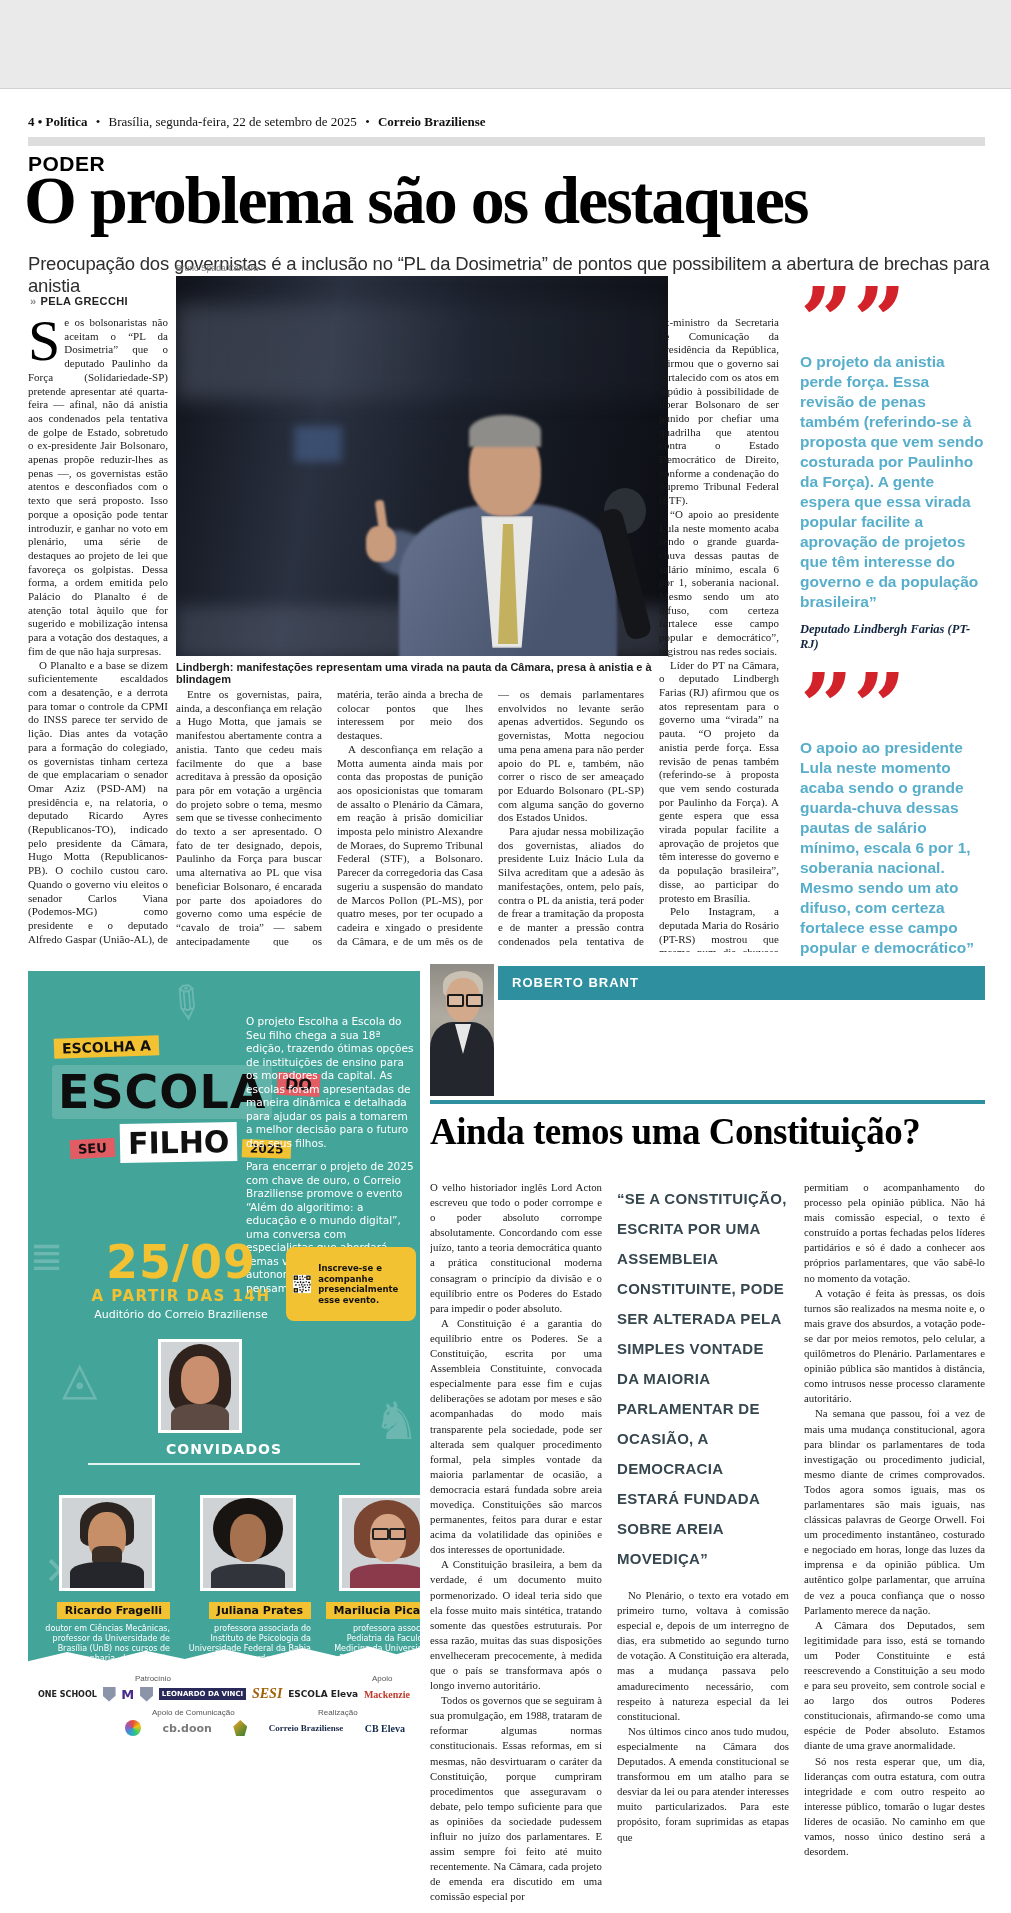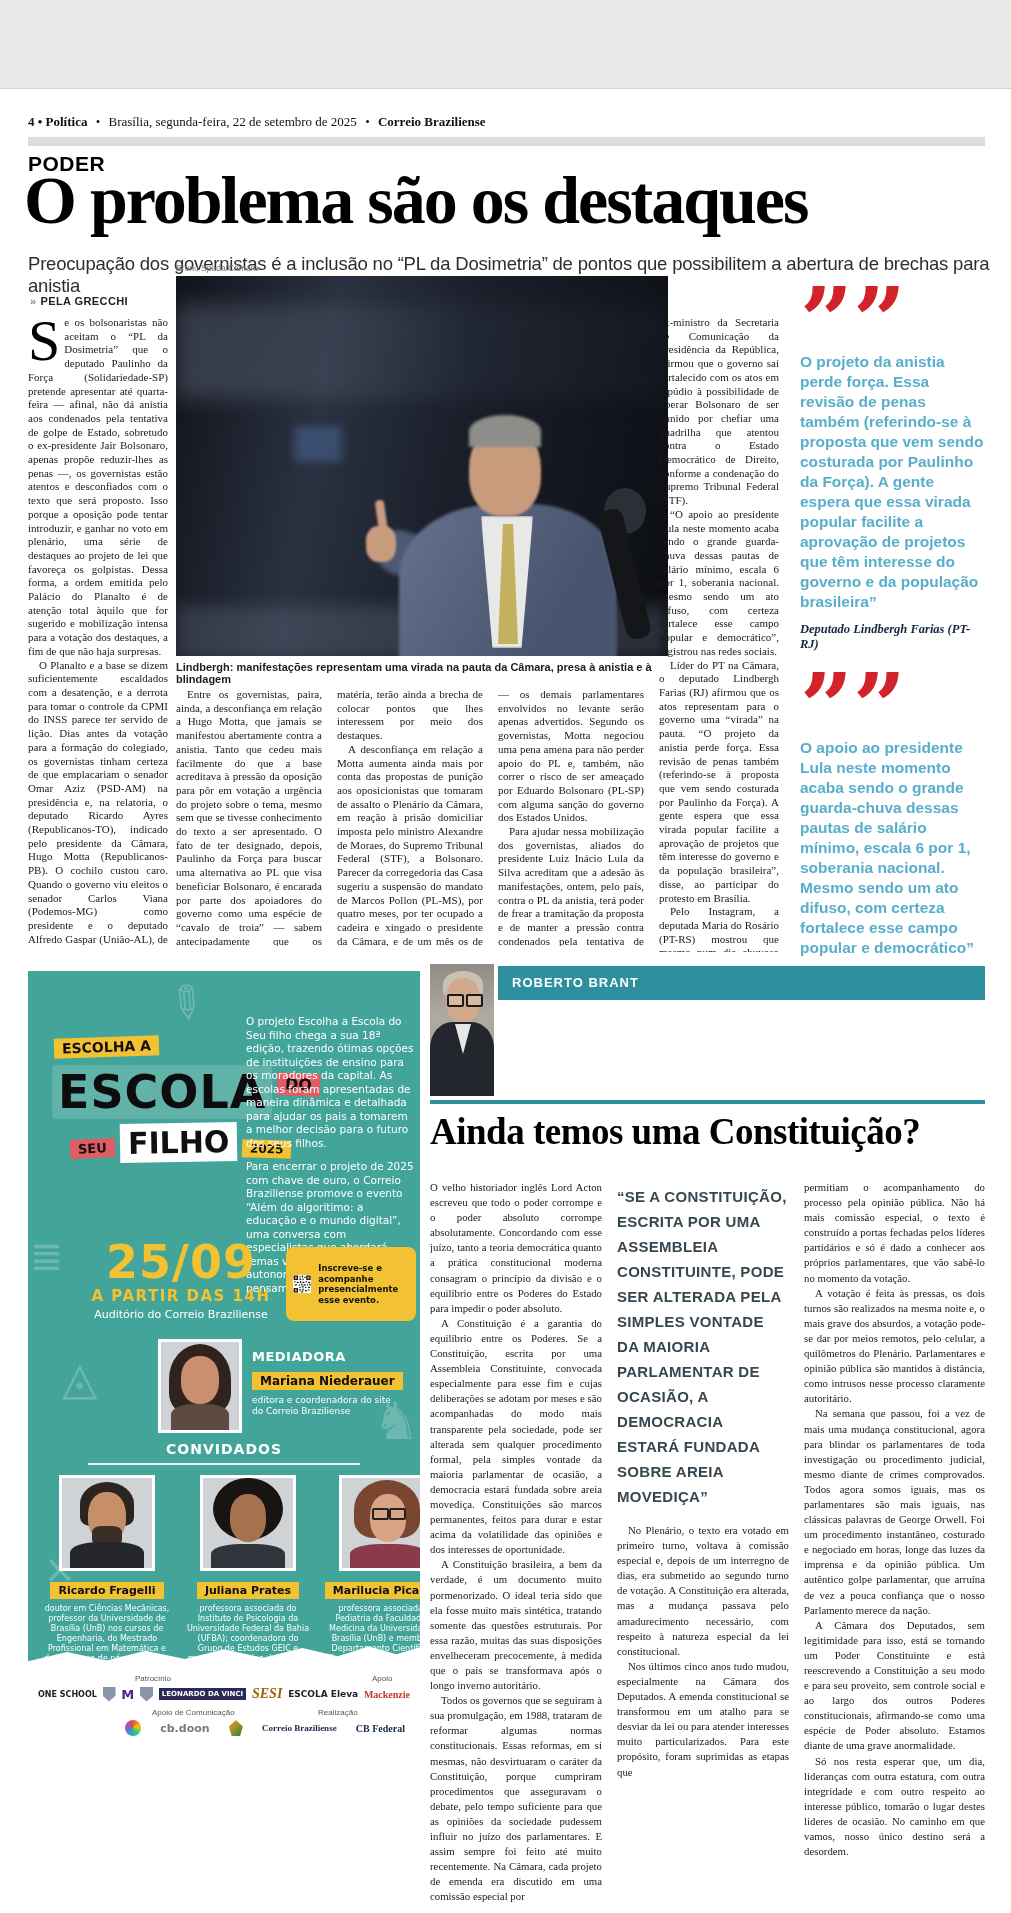--- a/index.html
+++ b/index.html
@@ -72,21 +72,21 @@
   .ad-intro p{margin:0 0 10px 0;}
   .ad-date-big{font-weight:800;font-size:46px;line-height:46px;color:#f2c233;letter-spacing:1px;}
   .ad-date-time{font-weight:800;font-size:15px;color:#f2c233;letter-spacing:1.5px;margin-top:2px;}
   .ad-date-venue{font-size:11px;color:#ffffff;margin-top:3px;}
   .qrbox{position:absolute;background:#f2c233;border-radius:8px;display:flex;align-items:center;padding:7px;box-sizing:border-box;gap:7px;}
   .qrtext{font-size:8.5px;font-weight:700;color:#111;line-height:10.5px;}
   .med-label{color:#fff;font-weight:800;font-size:13px;letter-spacing:.5px;}
   .med-role{color:#fff;font-size:9px;line-height:11px;width:150px;margin-top:5px;}
   .conv-label{color:#fff;font-weight:800;font-size:14px;letter-spacing:1px;text-align:center;width:100%;}
   .conv-rule{position:absolute;height:2px;background:rgba(255,255,255,.85);}
-  .guest{position:absolute;width:126px;text-align:center;}
+  .guest{position:absolute;width:126px;text-align:right;margin-top:20px;}
   .guest .bio{color:#fff;font-size:8px;line-height:10px;margin-top:5px;}
   .avatar{position:relative;border:3px solid #fff;overflow:hidden;background:#cfd3d6;margin:0 auto;}
   .avatar div{position:absolute;}
 
   
   .sp-label{position:absolute;font-family:"Liberation Sans",sans-serif;font-size:8px;color:#555;}
   .sp-item{font-family:"DejaVu Sans",sans-serif;color:#222;}
   .crest{width:13px;height:15px;background:#8b94a8;clip-path:polygon(0 0,100% 0,100% 62%,50% 100%,0 62%);}
   .sesi{font-style:italic;font-weight:900;font-size:14px;color:#a16207;}
   .mack{color:#c0392b;font-weight:700;font-size:10px;}
@@ -102,21 +102,21 @@
   .ap-gl2{left:36px;top:30px;width:13px;height:9px;border:2px solid #1a1a1a;border-radius:2px;background:rgba(255,255,255,.2);}
   .ap-body{left:0px;top:58px;width:64px;height:74px;background:#23262c;border-radius:35% 35% 0 0;}
   .ap-shirt{left:25px;top:60px;width:16px;height:30px;background:#e7e7e7;clip-path:polygon(0 0,100% 0,50% 100%);}
   .bar2{position:absolute;left:498px;top:966px;width:487px;height:34px;background:#2e8f9f;}
   .bar2 span{display:inline-block;color:#fff;font-family:"Liberation Sans",sans-serif;font-weight:700;font-size:13px;letter-spacing:1px;padding-left:14px;line-height:34px;}
   .rule2{position:absolute;left:430px;top:1100px;width:555px;height:4px;background:#2e8f9f;}
   .headline2{position:absolute;left:430px;top:1110px;width:560px;margin:0;font-weight:700;font-size:37px;letter-spacing:-0.5px;color:#000;}
   .bcol2{position:absolute;top:1180px;height:722px;text-align:justify;font-size:10.8px;line-height:15.1px;color:#1a1a1a;overflow:hidden;}
   .bcol2 p{margin:0;}
   .bcol2 p.ind{text-indent:11px;}
-  .pullq{font-family:"Liberation Sans",sans-serif;font-weight:600;font-size:15px;line-height:25px;letter-spacing:.3px;color:#37474f;text-align:left;margin:4px 0 14px 0;}
+  .pullq{font-family:"Liberation Sans",sans-serif;font-weight:600;font-size:15px;line-height:30px;letter-spacing:.3px;color:#37474f;text-align:left;margin:4px 0 14px 0;}
 </style>
 </head>
 <body>
 
 <div id="page">
 
   <div class="topband"></div>
 
   <div class="folio">
     <span class="b">4 • Política</span>
@@ -257,25 +257,20 @@
         </g>
       </svg>
       <div class="qrtext">Inscreve-se e acompanhe presencialmente esse evento.</div>
     </div>
 
     <div class="avatar abs" style="left:130px;top:368px;width:78px;height:88px;">
       <div style="left:8px;top:2px;width:62px;height:70px;background:#30231d;border-radius:50% 50% 30% 30%;"></div>
       <div style="left:20px;top:14px;width:38px;height:48px;background:#c98f6e;border-radius:45%;"></div>
       <div style="left:10px;top:62px;width:58px;height:26px;background:#5d4a42;border-radius:40% 40% 0 0;"></div>
     </div>
-    <div class="abs" style="left:224px;top:378px;">
-      <div class="med-label">MEDIADORA</div>
-      <div style="margin-top:6px;"><span class="tag" style="font-size:12px;">Mariana Niederauer</span></div>
-      <div class="med-role">editora e coordenadora do site do Correio Braziliense</div>
-    </div>
 
     <div class="conv-label abs" style="left:0;top:470px;">CONVIDADOS</div>
     <div class="conv-rule" style="left:60px;top:492px;width:272px;"></div>
 
     <div class="guest" style="left:16px;top:504px;">
       <div class="avatar" style="width:90px;height:90px;">
         <div style="position:absolute;left:18px;top:4px;width:54px;height:44px;background:#2b2420;border-radius:50% 50% 20% 20%;"></div>
         <div style="position:absolute;left:26px;top:14px;width:38px;height:50px;background:#c78f68;border-radius:45%;"></div>
         <div style="position:absolute;left:30px;top:48px;width:30px;height:20px;background:#3a2e26;border-radius:30%;"></div>
         <div style="position:absolute;left:8px;top:64px;width:74px;height:26px;background:#24262b;border-radius:40% 40% 0 0;"></div>
@@ -319,21 +314,21 @@
     <span class="sp-item" style="font-weight:800;font-size:9px;">ESCOLA Eleva</span>
     <span class="mack">Mackenzie</span>
   </div>
   <div class="sp-label" style="left:152px;top:1708px;">Apoio de Comunicação</div>
   <div class="sp-label" style="left:318px;top:1708px;">Realização</div>
   <div class="abs" style="position:absolute;left:125px;top:1720px;width:280px;display:flex;align-items:center;justify-content:space-between;">
     <span style="width:16px;height:16px;border-radius:50%;background:conic-gradient(#e74c3c,#f1c40f,#2ecc71,#3498db,#9b59b6,#e74c3c);"></span>
     <span class="sp-item" style="font-weight:700;font-size:11px;color:#7a7a7a;">cb.doon</span>
     <span style="width:14px;height:16px;background:linear-gradient(135deg,#f5a623,#2e7d32);clip-path:polygon(50% 0,100% 40%,80% 100%,20% 100%,0 40%);"></span>
     <span class="correio-logo">Correio Braziliense</span>
-    <span class="cbbrands">CB Federal</span>
+    <span class="cbbrands">CB Eleva</span>
   </div>
 
   <div class="aphoto">
     <div class="ap-hair"></div>
     <div class="ap-face"></div>
     <div class="ap-gl1"></div>
     <div class="ap-gl2"></div>
     <div class="ap-body"></div>
     <div class="ap-shirt"></div>
   </div>

